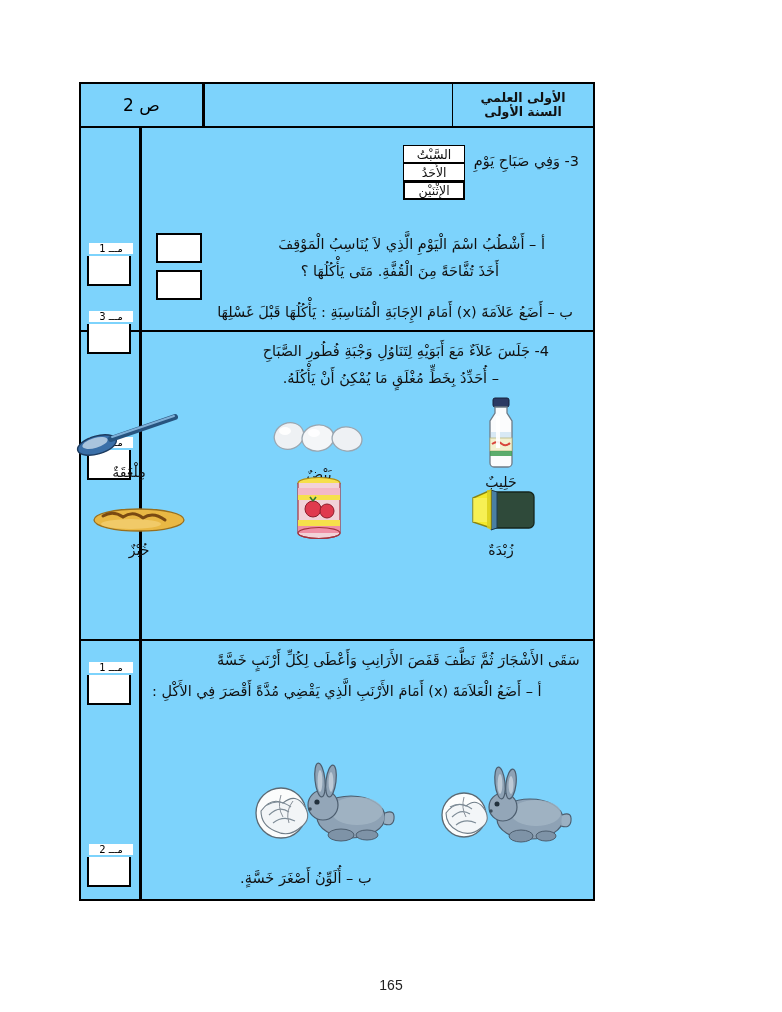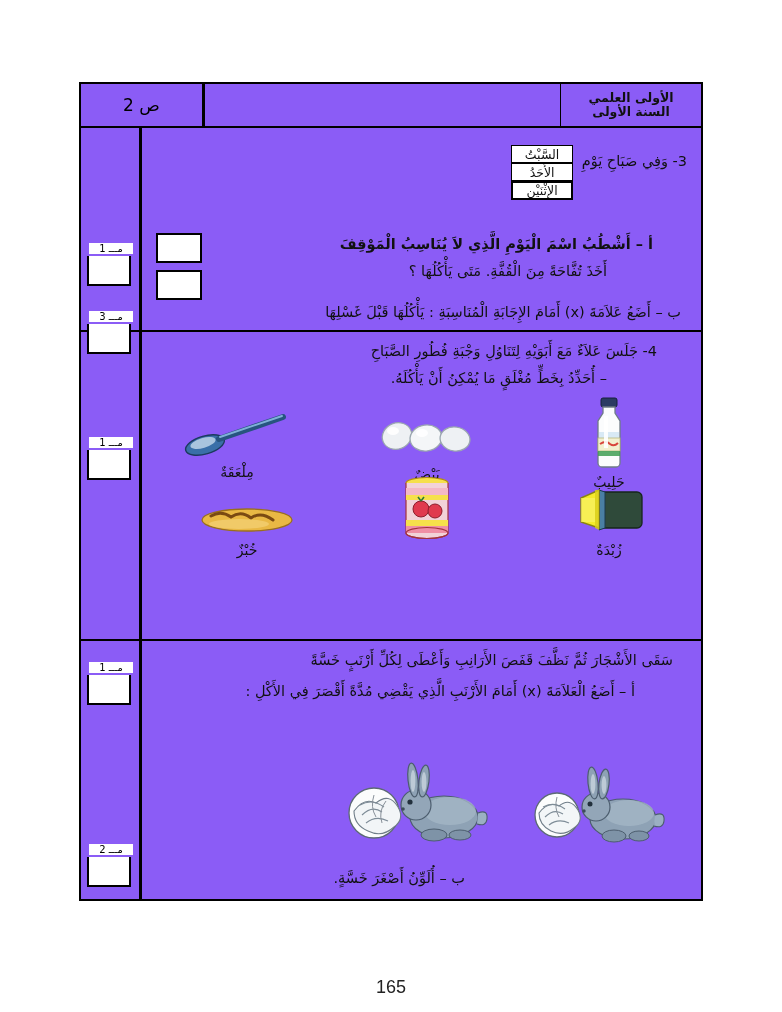--- a/index.html
+++ b/index.html
@@ -16,24 +16,24 @@
     position: absolute;
     left: 0; top: 0;
     width: 782px; height: 1012px;
     background: #fff;
   }
 
   
   .sheet {
     position: absolute;
     left: 79px; top: 82px;
-    width: 624px;
+    width: 516px;
     border: 2px solid #000;
     box-sizing: border-box;
-    background: #8b5cf6;
+    background: #7dd3fc;
   }
 
   
   .hdr {
     display: flex;
     flex-direction: row;
     height: 44px;
     border-bottom: 2px solid #000;
     box-sizing: border-box;
   }
@@ -106,21 +106,21 @@
     flex: 1 1 auto;
     position: relative;
     direction: rtl;
     padding: 6px 14px 8px 10px;
     box-sizing: border-box;
     font-size: 14.5px;
     line-height: 1.85;
     color: #111;
   }
   .qline { white-space: nowrap; }
-  .qline.ind { padding-right: 34px; font-weight: bold; }
+  .qline.ind { padding-right: 34px; }
   .qline.ind2 { padding-right: 80px; }
 
   
   .daystack {
     display: inline-block;
     vertical-align: middle;
     margin: 0 4px;
     position: relative;
     top: 11px;
   }
@@ -185,21 +185,21 @@
     width: 100%;
   }
   .rabbitgrp { position: absolute; }
 
   
   .pgnum {
     position: absolute;
     left: 0; right: 0;
     top: 977px;
     text-align: center;
-    font-size: 18px;
+    font-size: 14px;
     font-family: "Liberation Sans", sans-serif;
     color: #222;
   }
 </style>
 </head>
 <body>
 
 <div class="page">
 
   <div class="sheet">

